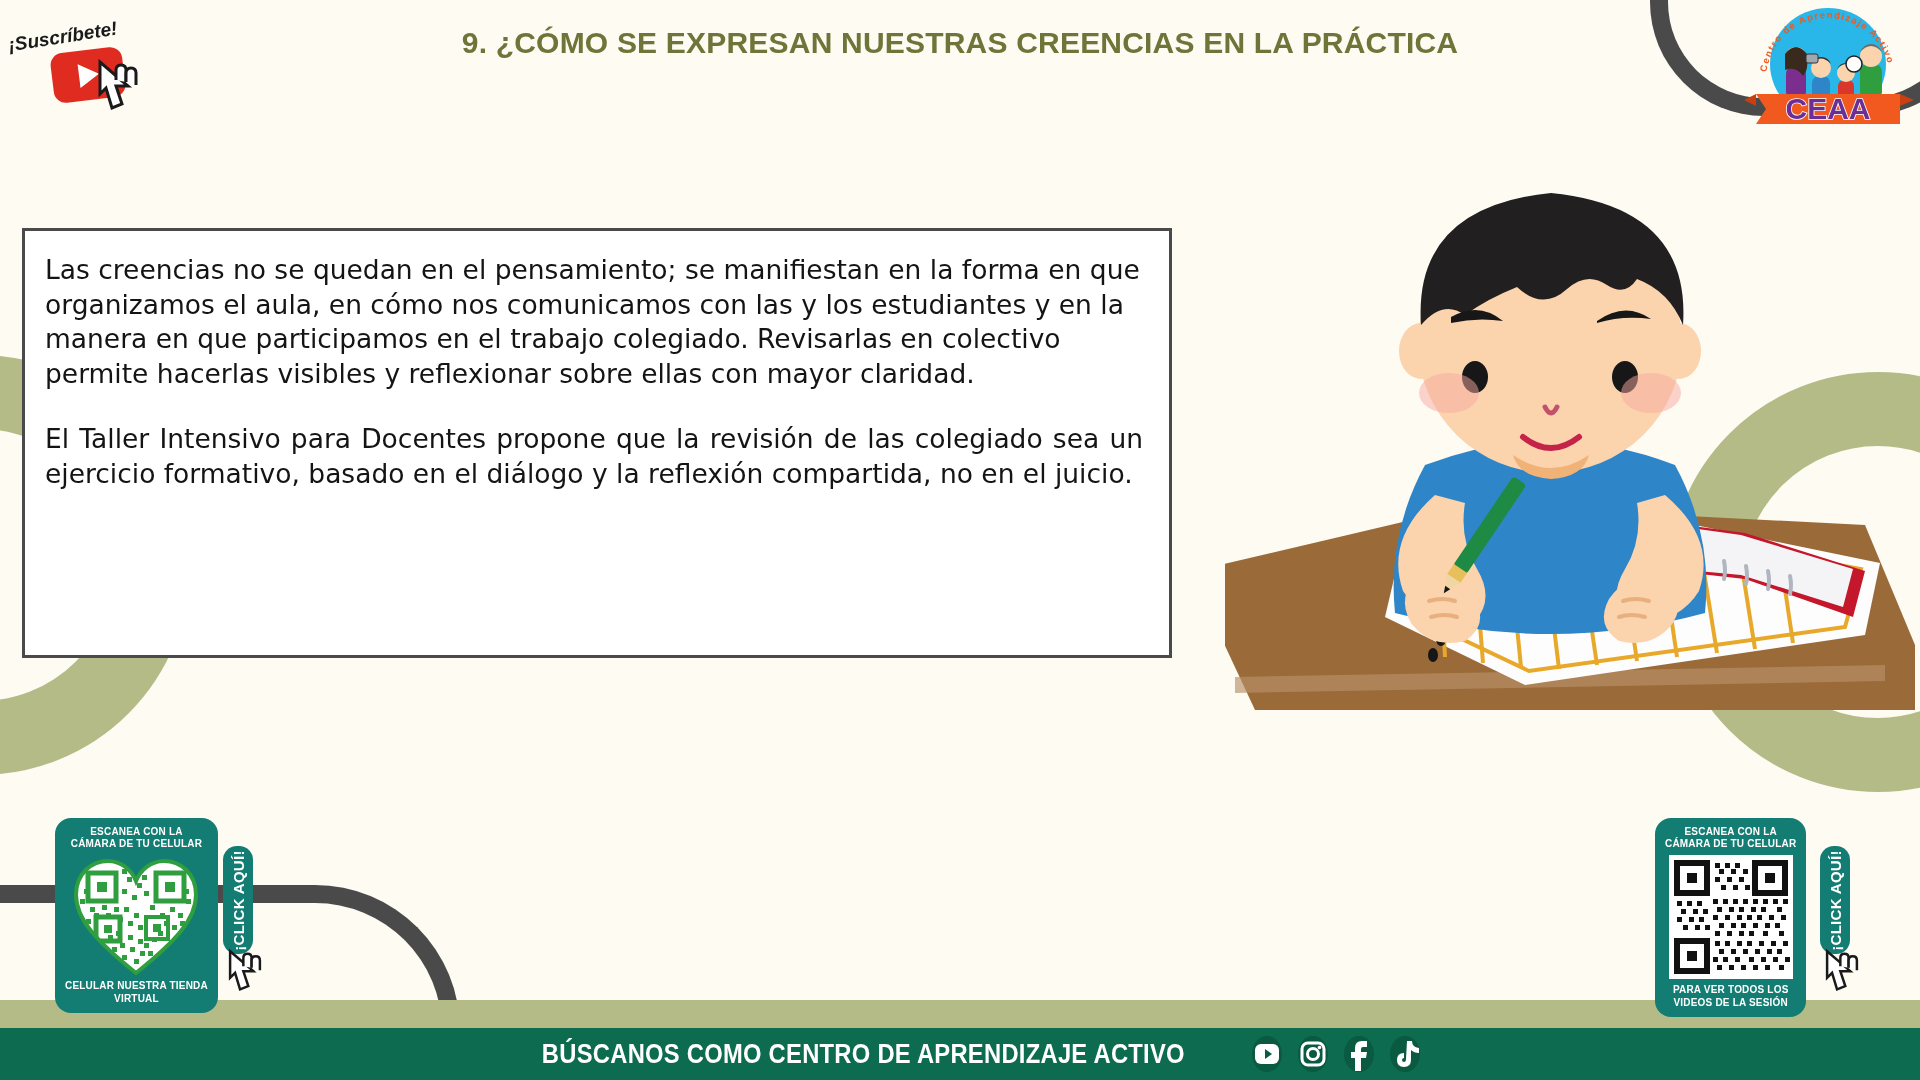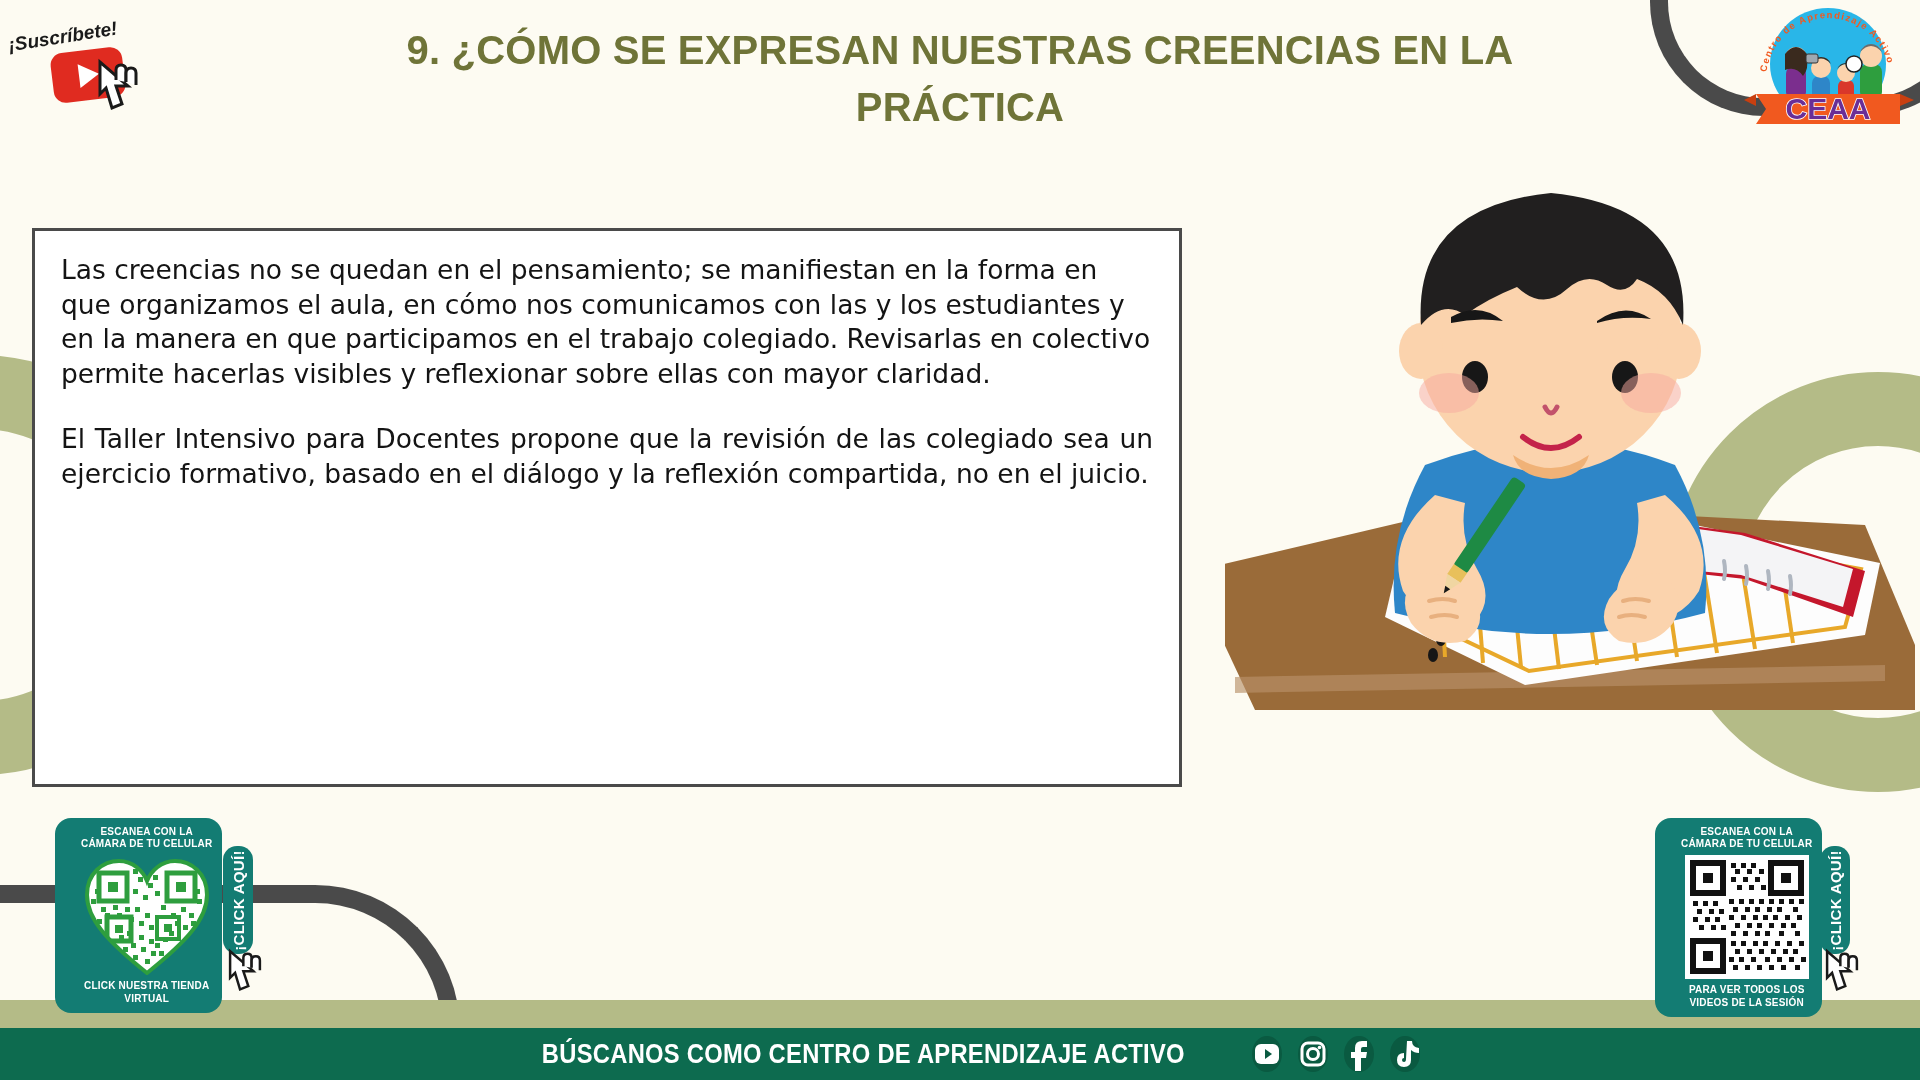--- a/index.html
+++ b/index.html
@@ -79,21 +79,21 @@
     display: flex; align-items: center; justify-content: center;
   }
 
   
   .title-block {
     position: absolute;
     left: 300px; top: 22px;
     width: 1320px;
     text-align: center;
     color: #6F7438;
-    font-size: 40px;
+    font-size: 30px;
     font-weight: bold;
     line-height: 1.42;
     letter-spacing: 0.2px;
   }
 
   
   .subscribe {
     position: absolute; left: 6px; top: 8px;
     width: 150px; height: 112px;
   }
@@ -117,25 +117,25 @@
     left: 27px; top: 13px;
     border-left: 20px solid #fff;
     border-top: 12px solid transparent;
     border-bottom: 12px solid transparent;
   }
   .cursor-hand { position: absolute; left: 86px; top: 50px; }
 
   
   .text-box {
     position: absolute;
-    left: 32px; top: 228px;
-    width: 1150px; height: 559px;
+    left: 22px; top: 228px;
+    width: 1150px; height: 430px;
     background: #FFFFFF;
     border: 3px solid #4A4A4A;
-    padding: 22px 26px 18px 26px;
+    padding: 22px 26px 18px 20px;
   }
   .para {
     font-size: 26.5px;
     line-height: 1.31;
     color: #141414;
     font-family: "DejaVu Sans", sans-serif;
   }
   .para.p1 { text-align: left; }
   .para.p2 { text-align: justify; margin-top: 30px; }
 
@@ -144,21 +144,21 @@
     position: absolute;
     left: 1225px; top: 165px;
     width: 690px; height: 560px;
   }
 
   
   .qr-badge { position: absolute; }
   .qr-card {
     background: #137C73;
     border-radius: 16px;
-    padding: 8px 10px 8px 26px;
+    padding: 8px 10px 8px 10px;
     display: flex; flex-direction: column; align-items: center;
     position: relative; z-index: 2;
   }
   .qr-cap {
     color: #ffffff; font-size: 10px; font-weight: bold;
     text-align: center; line-height: 1.22; letter-spacing: 0.2px;
     white-space: pre-line;
   }
   .qr-cap.top { margin-bottom: 5px; }
   .qr-cap.bot { margin-top: 5px; }
@@ -407,21 +407,21 @@
             <rect x="36" y="80" width="5" height="5"></rect>
           <rect x="14" y="64" width="5" height="5"></rect>
             <rect x="108" y="66" width="5" height="5"></rect>
             <rect x="114" y="44" width="5" height="5"></rect>
           <rect x="8" y="44" width="5" height="5"></rect>
             <rect x="12" y="34" width="5" height="5"></rect>
             <rect x="112" y="34" width="5" height="5"></rect>
         </g>
       </g>
     </svg>
-    <div class="qr-cap bot">CLICK NUESTRA TIENDA
+    <div class="qr-cap bot">CELULAR NUESTRA TIENDA
 VIRTUAL</div>
   </div>
 </div>
 
 <div class="qr-badge" id="qr-right">
   <div class="click-tab">
     <span>¡CLICK AQUÍ!</span>
   </div>
   <svg class="tab-hand" width="44" height="48" viewBox="0 0 52 58">
     <path d="M8 4 L8 36 L14 30 L20 50 L30 46 L24 28 L36 28 Z" fill="#ffffff" stroke="#1A1A1A" stroke-width="3"></path>

